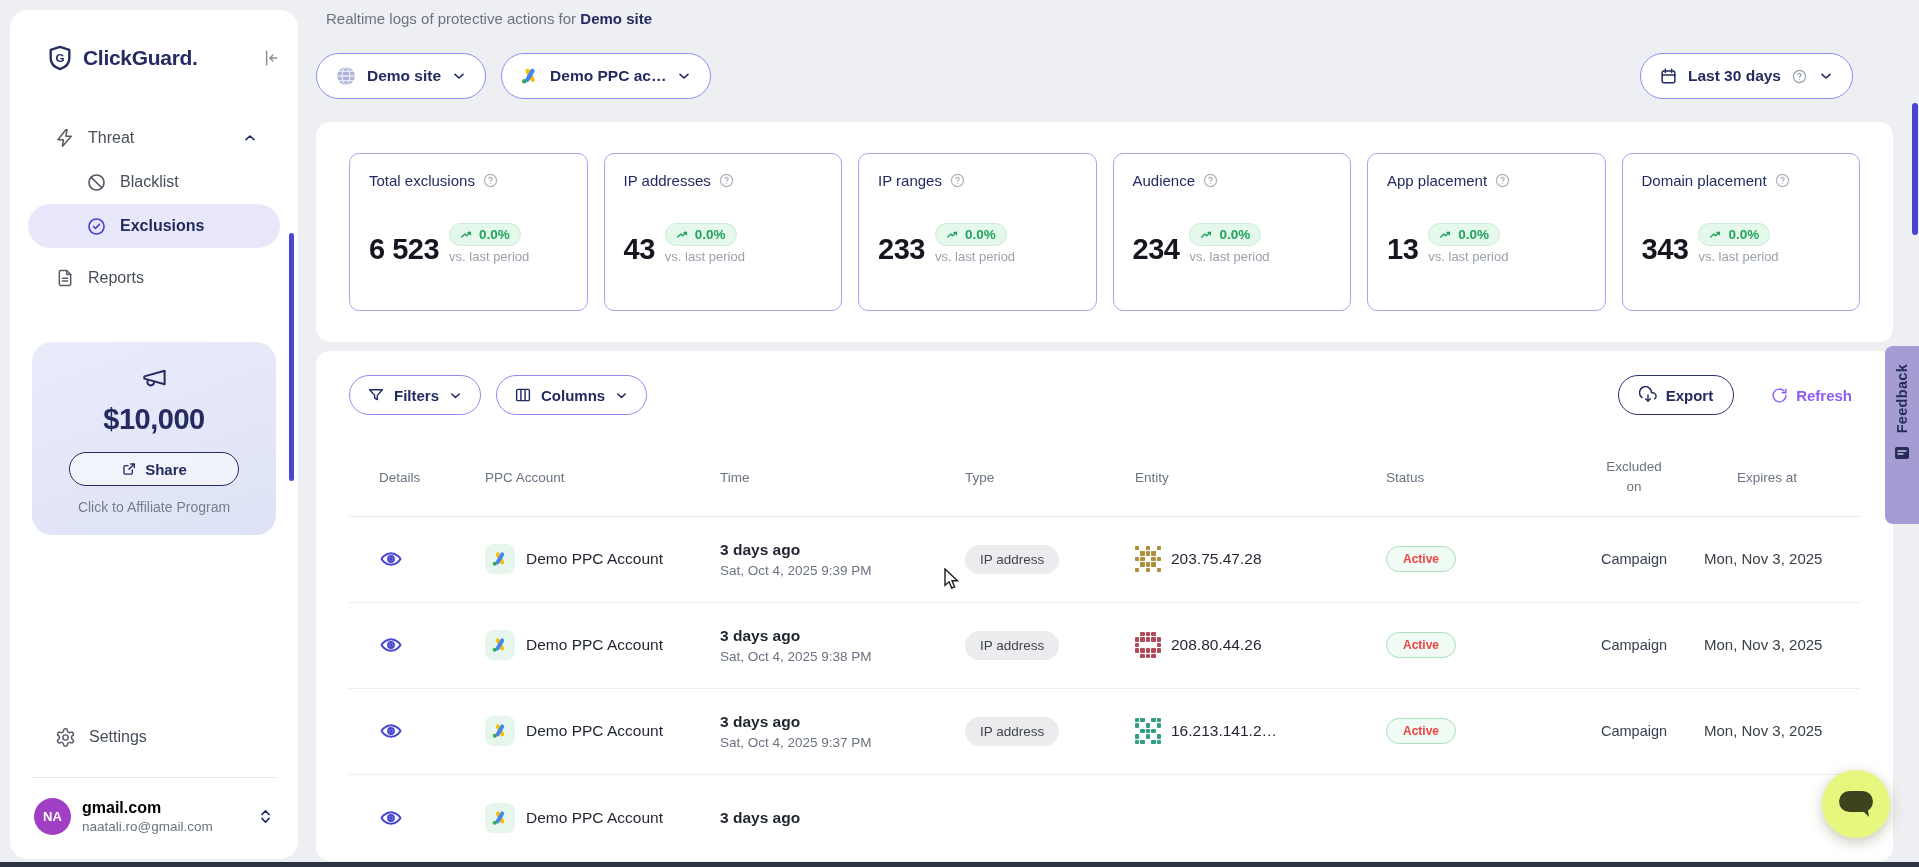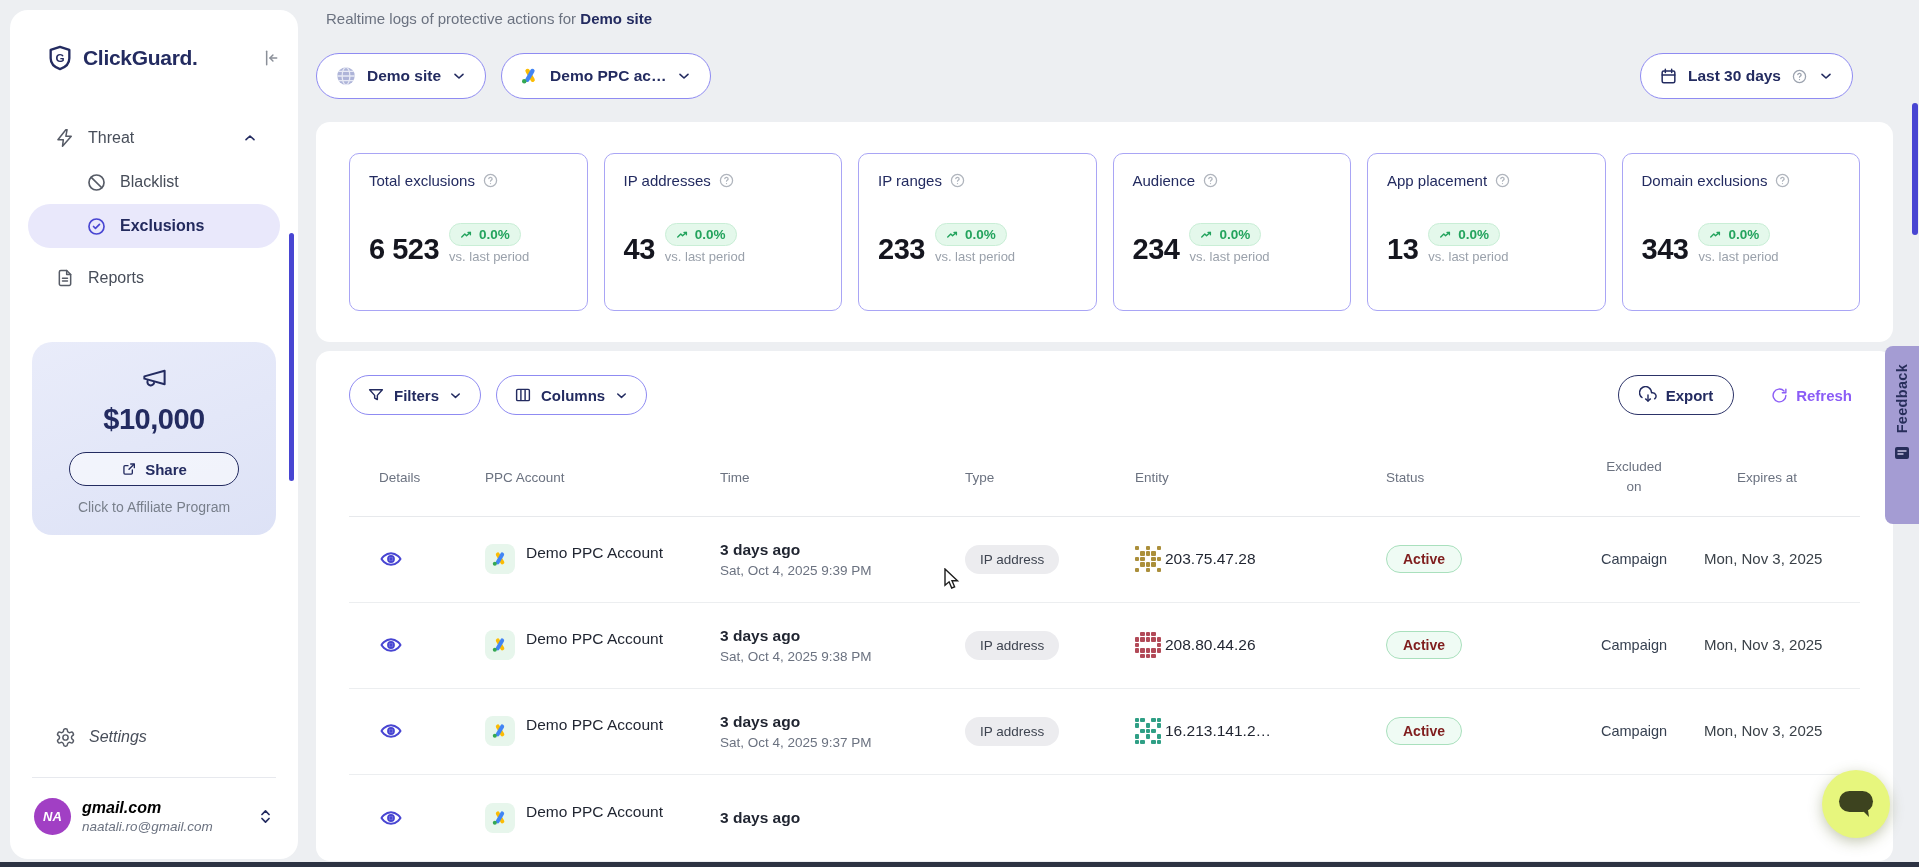--- a/index.html
+++ b/index.html
@@ -24,21 +24,21 @@
   .sidebar-scrollthumb { position:absolute; right:-14px; top:125px; width:5px; height:248px; background:#4845d2; border-radius:3px; }
   .navwrap { position:relative; }
 
   .promo { margin:42px 4px 0 4px; background:linear-gradient(160deg,#e9ecfa,#dde2f6); border-radius:20px; padding:22px 16px 20px; text-align:center; color:#232b60; }
   .promo-ic { display:flex; justify-content:center; margin-bottom:10px; color:#232b60; }
   .promo-title { font-size:15.5px; font-weight:600; line-height:1.4; padding:0 14px; }
   .promo-amount { font-size:29px; font-weight:700; margin-top:12px; letter-spacing:-0.5px; }
   .promo-share { margin:16px auto 0; width:170px; height:34px; border:1px solid #232b60; border-radius:17px; background:rgba(255,255,255,0.55); display:flex; align-items:center; justify-content:center; gap:8px; font-size:15px; font-weight:600; color:#232b60; cursor:pointer; }
   .promo-affiliate { margin-top:13px; color:#787f8b; font-size:14px; cursor:pointer; }
 
-  .bottom-group { margin-top:auto;font-style:italic; }
+  .bottom-group { margin-top:auto; }
   .settings-item { height:44px; display:flex; align-items:center; gap:13px; padding-left:27px; font-size:16px; color:#474d59; cursor:pointer; }
   .settings-item .nic { color:#565b66; }
   .sb-divider { height:1px; background:#e7e9ee; margin:18px 4px 12px; }
   .user-row { display:flex; align-items:center; gap:11px; padding:8px 6px 4px 6px; cursor:pointer; }
   .avatar { width:37px; height:37px; border-radius:50%; background:#a13fc4; color:#fff; font-size:13px; font-weight:600; display:flex; align-items:center; justify-content:center; }
   .user-name { font-size:16px; font-weight:700; color:#000000; }
   .user-email { font-size:13.5px; color:#6b7280; margin-top:2px; }
   .user-caret { margin-left:auto; color:#232b60; }
 
   
@@ -75,29 +75,29 @@
   .c-time { width:260px; padding-left:27px; }
   .c-type { width:176px; padding-left:12px; }
   .c-entity { width:215px; padding-left:6px; }
   .c-status { width:225px; padding-left:42px; }
   .c-excluded { width:130px; text-align:center; }
   .c-expires { flex:1; padding-left:5px; }
   .thead .c-expires { padding-left:38px; }
   .th-excluded-inner { display:inline-block; max-width:66px; line-height:1.5; }
 
   .eye-btn { color:#4845d2; cursor:pointer; width:24px; }
-  .ppc-cell { display:flex; gap:11px; font-size:15.5px; color:#1f2430; }
+  .ppc-cell { display:flex; align-items:center; gap:11px; font-size:15.5px; color:#1f2430; }
   .ads-chip { width:30px; height:30px; border-radius:8px; background:#e7f6ec; display:flex; align-items:center; justify-content:center; }
   .time-rel { font-size:15.5px; font-weight:600; color:#1f2430; }
   .time-abs { font-size:13.5px; color:#6b7280; margin-top:4px; }
   .type-pill { display:inline-block; background:#ececef; color:#3e4450; font-size:13.5px; padding:7px 15px; border-radius:999px; }
-  .entity-cell { display:flex; align-items:center; gap:4px; font-size:15.5px; color:#1f2430; }
+  .entity-cell { display:flex; align-items:center; gap:10px; font-size:15.5px; color:#1f2430; }
   .identicon { display:grid; grid-template-columns:repeat(5,1fr); grid-template-rows:repeat(5,1fr); gap:1px; width:26px; height:26px; flex:0 0 26px; }
   .identicon i { border-radius:1px; }
-  .status-pill { display:inline-block; border:1px solid #a9e0bd; background:#effbf4; color:#7f1d1d; font-weight:700; font-size:14px; padding:5px 16px; border-radius:999px; }
+  .status-pill { display:inline-block; border:1px solid #a9e0bd; background:#effbf4; color:#ef4444; font-weight:700; font-size:12px; padding:5px 16px; border-radius:999px; }
   .excluded-cell { font-size:14.5px; color:#374151; }
   .expires-cell { font-size:15px; color:#3a4148; }
 
   
   .feedback-tab { position:absolute; right:0; top:346px; width:34px; height:178px; background:#a49cd3; border-radius:8px 0 0 8px; z-index:40; display:flex; flex-direction:column; align-items:center; justify-content:flex-start; padding-top:18px; cursor:pointer; }
   .feedback-label { writing-mode:vertical-rl; transform:rotate(180deg); color:#272d5a; font-size:14.5px; font-weight:600; letter-spacing:0.3px; }
   .feedback-ic { margin-top:12px; }
   .page-scroll-thumb { position:absolute; right:1px; top:103px; width:6px; height:132px; background:#4845d2; border-radius:3px; z-index:45; }
   .chat-bubble { position:absolute; right:29px; top:770px; width:68px; height:68px; border-radius:50%; background:#e7f67d; box-shadow:0 4px 14px rgba(90,100,40,0.35); display:flex; align-items:center; justify-content:center; z-index:60; cursor:pointer; }
   .bottom-bar { position:absolute; left:0; right:0; bottom:0; height:5px; background:#2d3343; z-index:50; }
@@ -411,21 +411,21 @@
                 </svg>
                 <span>0.0%</span>
               </span>
             <span class="delta-sub">vs. last period</span>
           </span>
         </div>
       </div>
 
       <div class="stat-card">
         <div class="stat-top">
-          <span class="stat-label">Domain exclusions</span>
+          <span class="stat-label">Domain placement</span>
           <span>
               <svg width="17" height="17" viewBox="0 0 24 24" fill="none" stroke="#b0b5bd" stroke-width="1.8" stroke-linecap="round" stroke-linejoin="round">
                 <circle cx="12" cy="12" r="8.6"></circle>
                 <path d="M9.6 9.2a2.4 2.4 0 0 1 4.7.7c0 1.6-2.3 2-2.3 3.1"></path>
                 <path d="M12 16.4h.01"></path>
               </svg>
             </span>
         </div>
         <div class="stat-bottom">
           <span class="stat-value">343</span>

